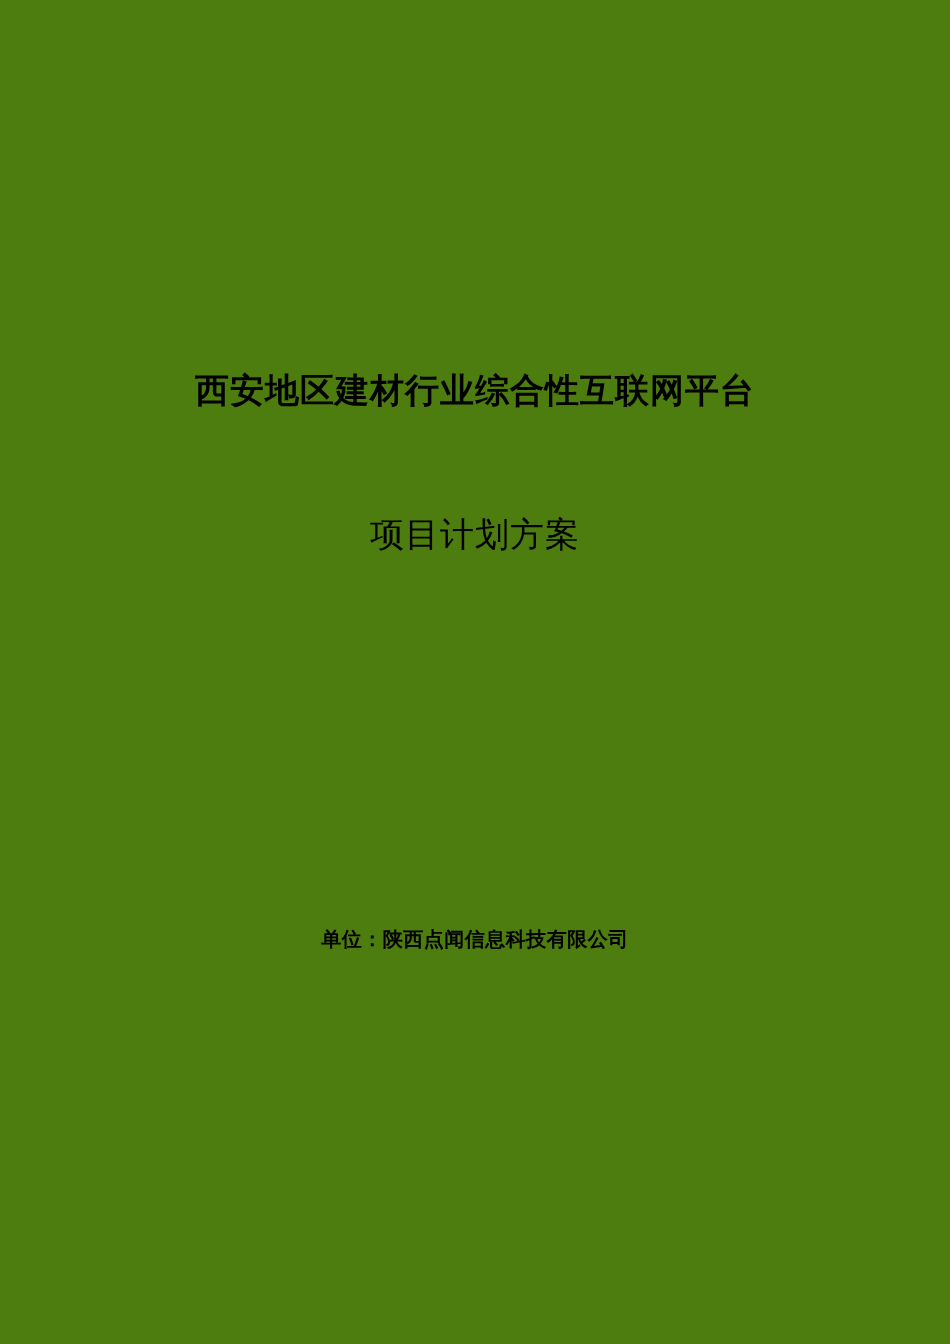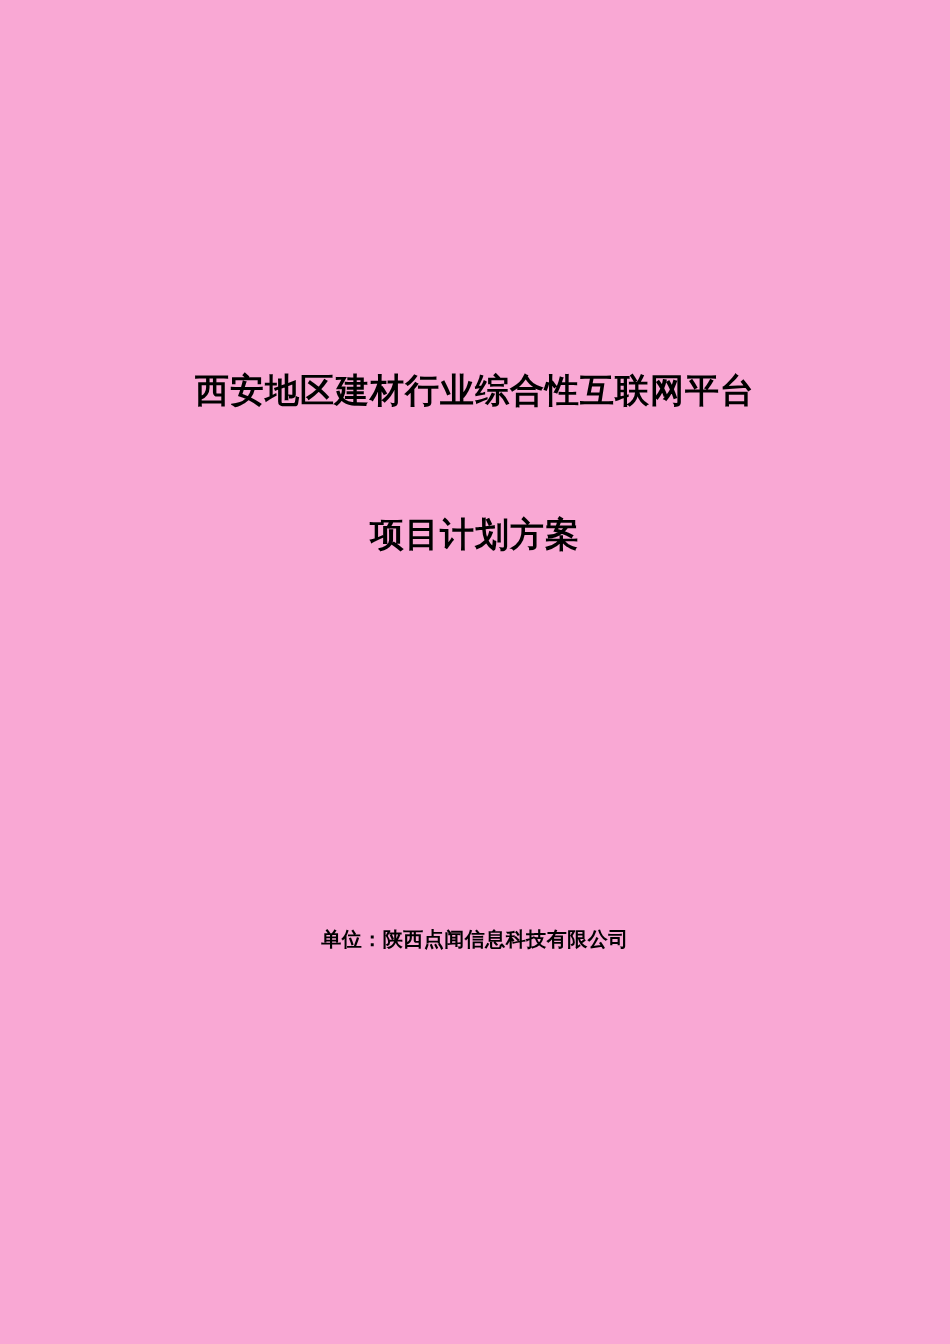--- a/index.html
+++ b/index.html
@@ -11,40 +11,40 @@
     width: 950px;
     height: 1344px;
     font-family: "Liberation Sans", "DejaVu Sans", sans-serif;
     color: #000000;
     overflow: hidden;
   }
   .page {
     position: relative;
     width: 950px;
     height: 1344px;
-    background: #f9a8d4;
+    background: #4d7c0f;
     box-sizing: border-box;
   }
   .doc-title-block {
     position: absolute;
     top: 368px;
     left: 0;
     width: 950px;
     text-align: center;
   }
   .doc-title-line1 {
     font-size: 34px;
     font-weight: bold;
     letter-spacing: 1px;
     line-height: 1.35;
     color: #000000;
   }
   .doc-title-line2 {
     font-size: 34px;
-    font-weight: bold;
+    font-weight: normal;
     letter-spacing: 1px;
     line-height: 1.35;
     color: #000000;
     margin-top: 98px;
   }
   .doc-org-block {
     position: absolute;
     top: 926px;
     left: 0;
     width: 950px;

